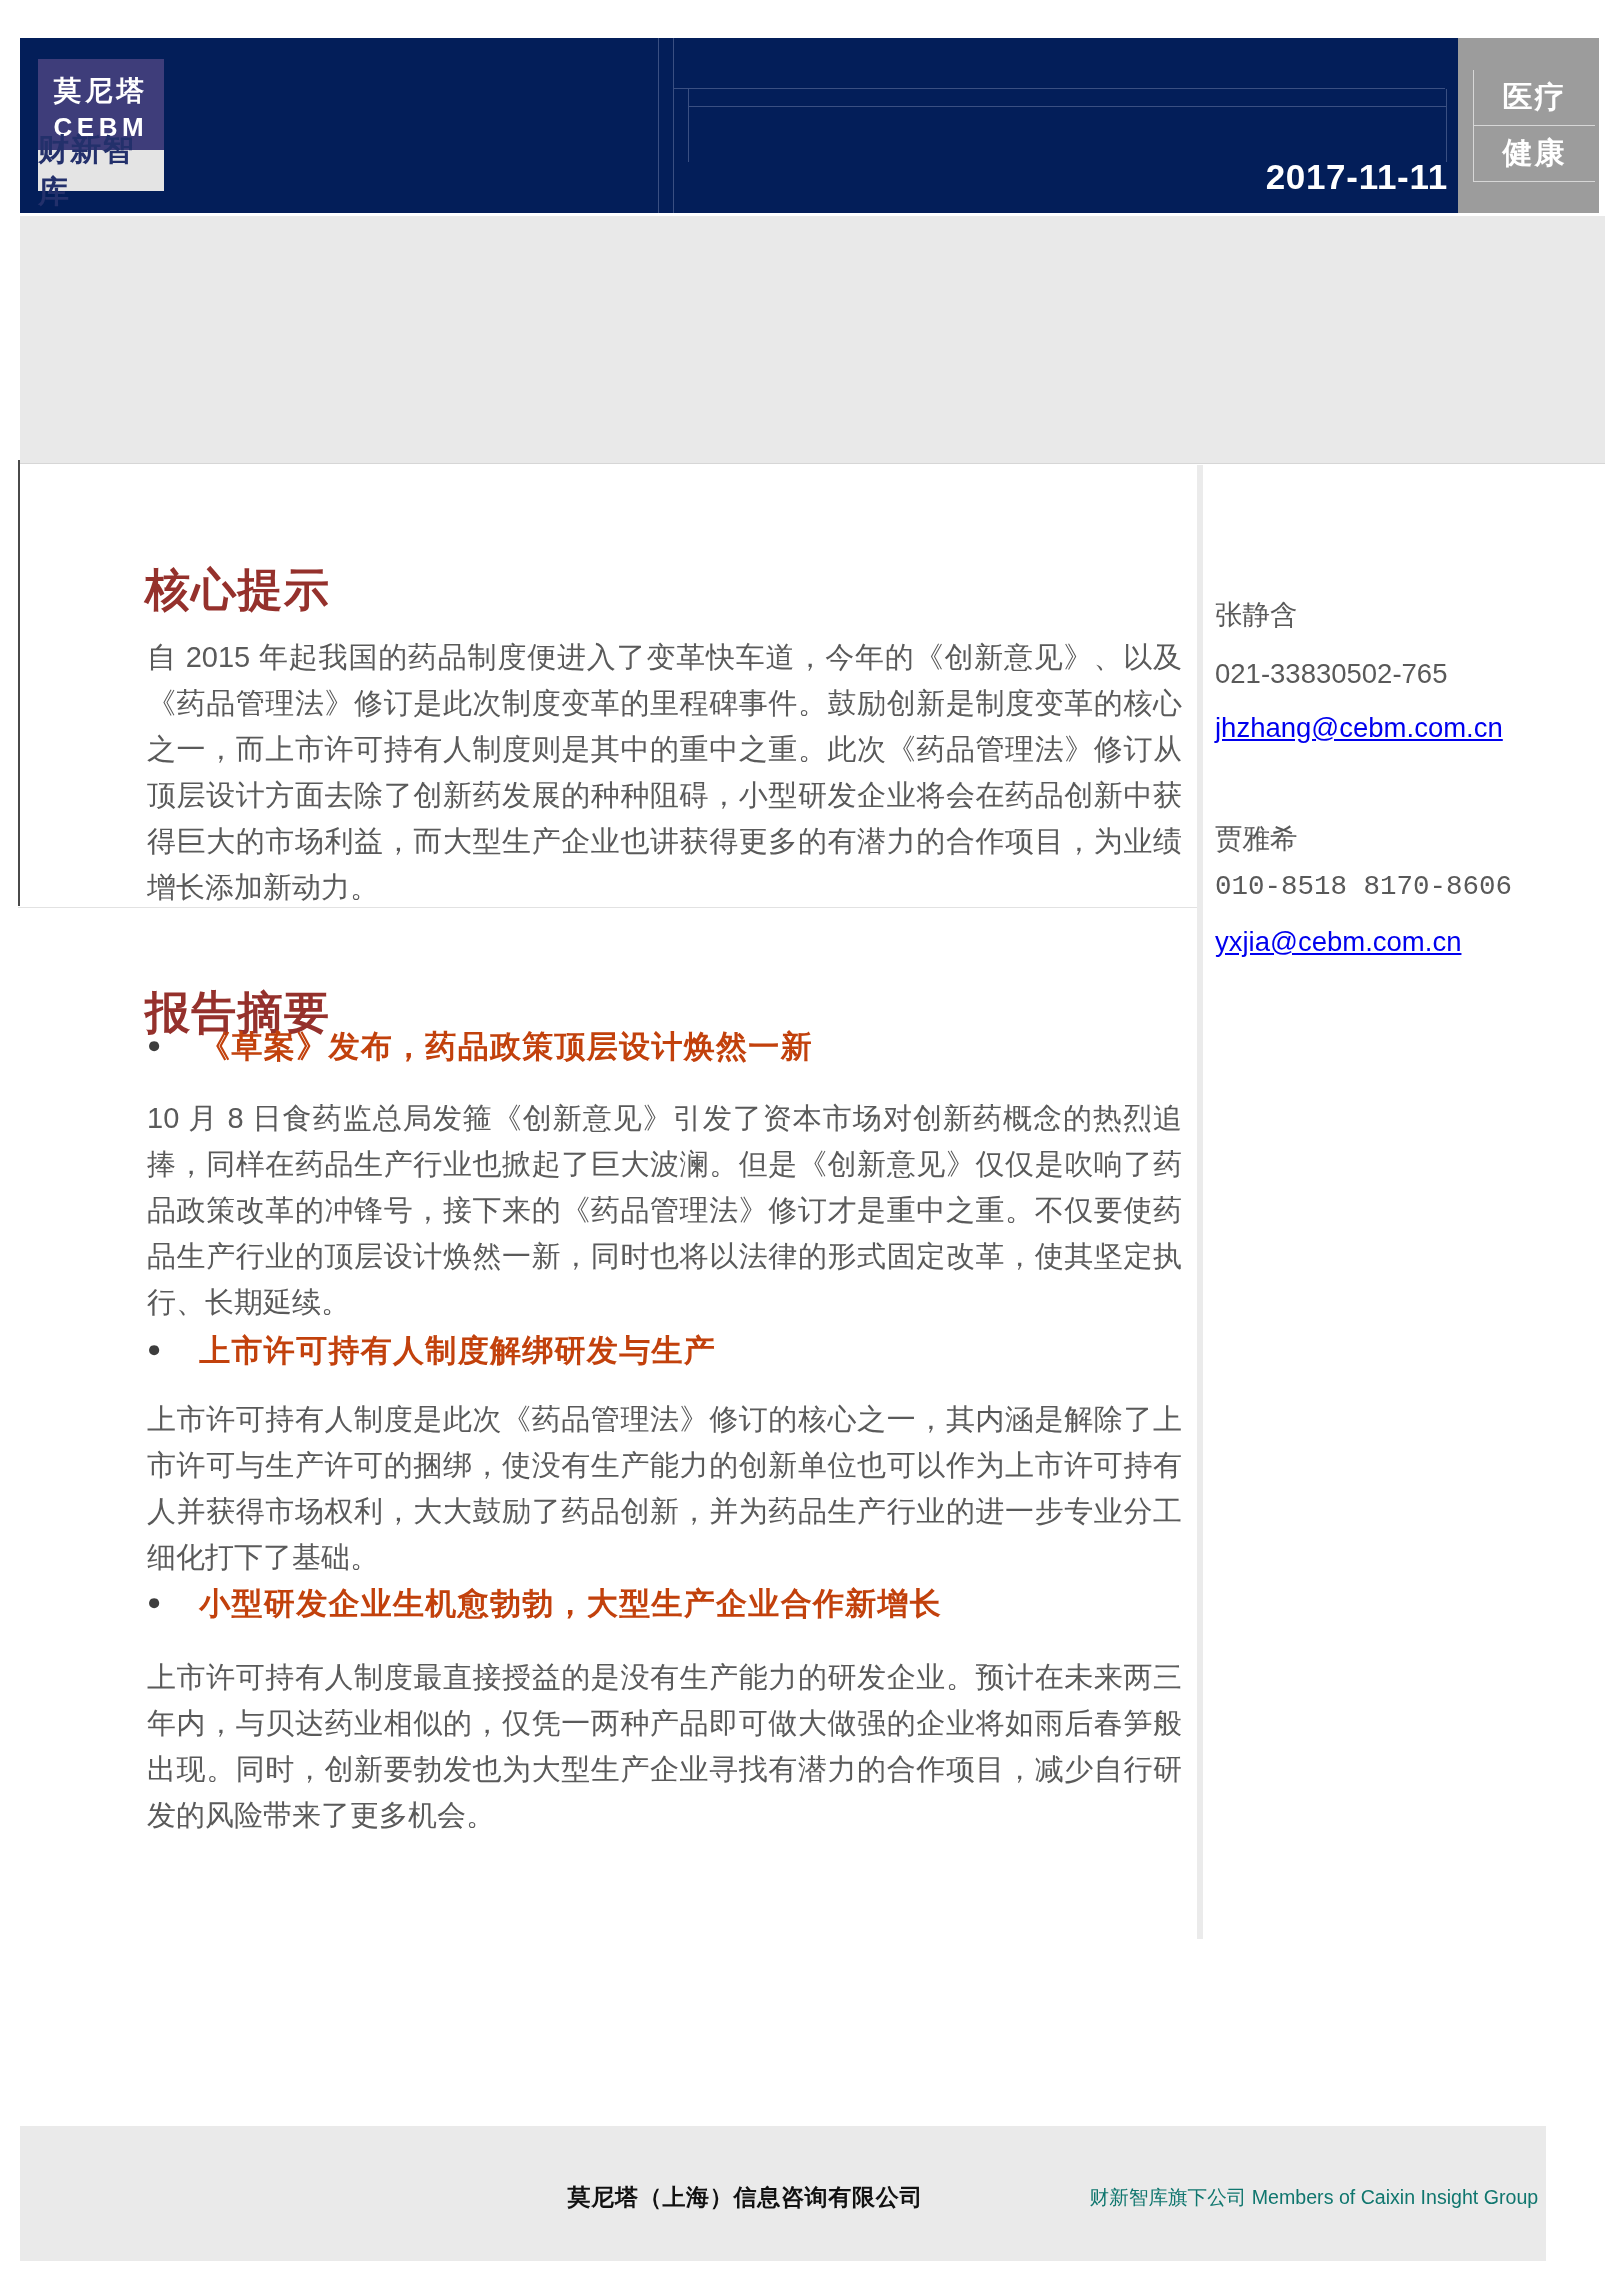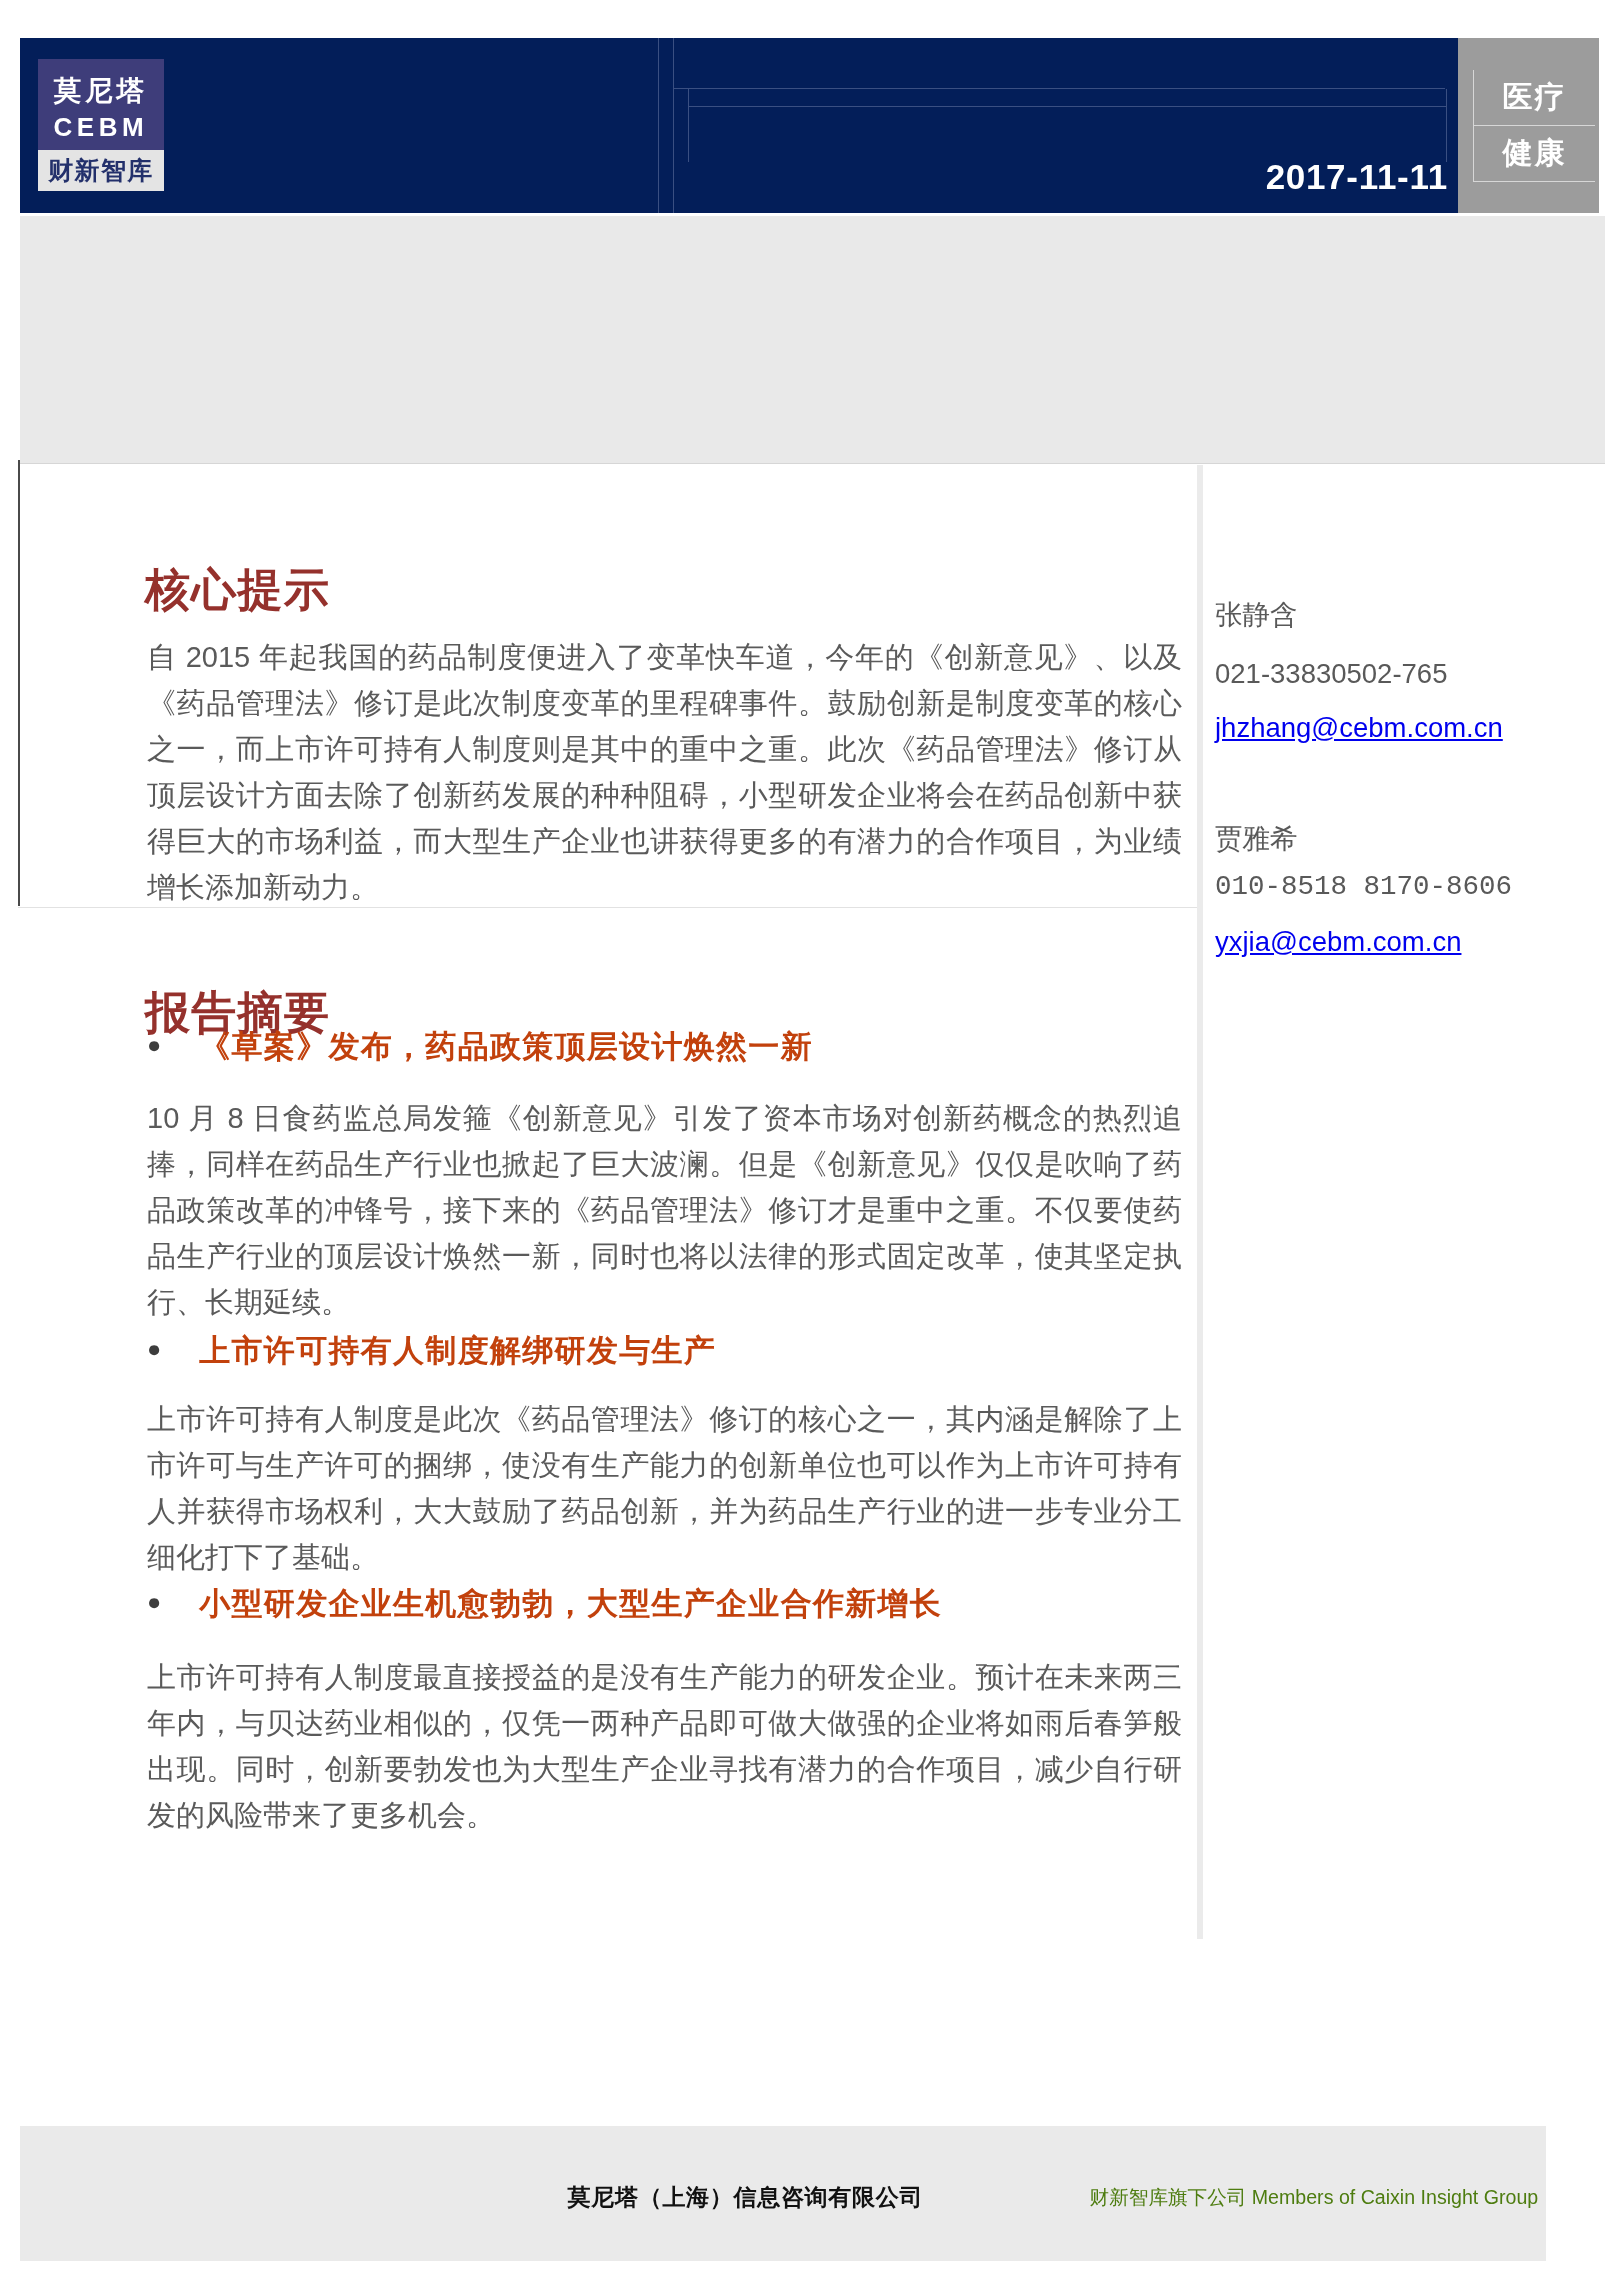--- a/index.html
+++ b/index.html
@@ -15,21 +15,21 @@
   .h2{left:668px;top:68px;width:758px;height:1.3px;}
   .v3{left:668px;top:51px;width:1.3px;height:73px;}
   .v4{left:1426px;top:51px;width:1.3px;height:73px;}
 
   .logo{position:absolute;left:18.3px;top:21px;width:130px;height:132px;}
   .logo-top{position:absolute;left:0;top:0;width:126px;height:91px;background:#3e3d7a;
             color:#ffffff;text-align:center;}
   .logo-cn{margin-top:14.4px;font-size:27.5px;font-weight:bold;letter-spacing:3.9px;}
   .logo-en{margin-top:2.6px;font-size:26px;font-weight:bold;letter-spacing:4.6px;}
   .logo-bottom{position:absolute;left:0;top:91px;width:126px;height:41px;background:#e4e4e4;
-            color:#23306b;font-size:25px;font-weight:bold;letter-spacing:1.3px;
+            color:#23306b;font-size:31px;font-weight:bold;letter-spacing:1.3px;
             display:flex;align-items:center;justify-content:center;}
 
   .date{position:absolute;right:9.8px;top:119px;color:#ffffff;font-size:35px;font-weight:bold;
         letter-spacing:0.7px;}
 
   
   .category{position:absolute;left:1458px;top:38px;width:141px;height:175px;background:#9c9c9c;}
   .cat-inner{position:absolute;left:15px;top:32px;right:3.9px;height:111px;
              border-left:1.3px solid rgba(255,255,255,.6);
              border-bottom:1.3px solid rgba(255,255,255,.6);}
@@ -76,21 +76,21 @@
   .c-email1{top:712px;}
   .c-name2{top:821px;}
   .c-phone2{top:871px;font-family:Liberation Mono, monospace;}
   .c-email2{top:926px;}
   a.email{color:#0000ee;text-decoration:underline;}
 
   
   .footer{position:absolute;left:19.6px;top:2126px;width:1526px;height:135px;background:#eaeaea;}
   .f-company{position:absolute;left:548px;top:56px;color:#111111;font-size:23px;font-weight:bold;
              letter-spacing:0.7px;white-space:nowrap;}
-  .f-member{position:absolute;left:1070px;top:58px;color:#4d7c0f;font-size:19.6px;white-space:nowrap;}
+  .f-member{position:absolute;left:1070px;top:58px;color:#0f766e;font-size:19.6px;white-space:nowrap;}
 </style>
 </head>
 <body>
 
 <div class="page">
 
   <header class="topbar">
     <div class="deco v1"></div>
     <div class="deco v2"></div>
     <div class="deco h1"></div>

